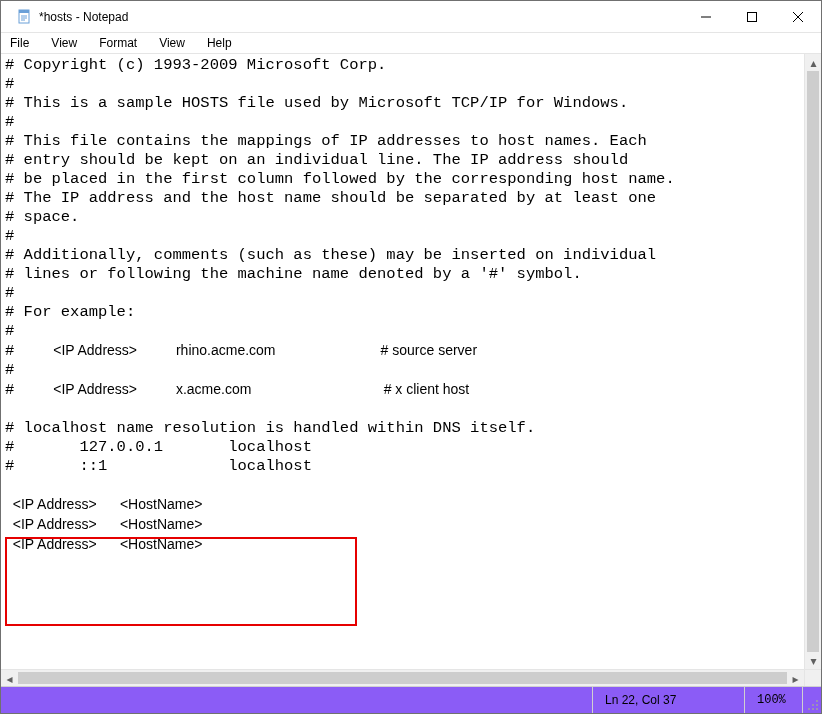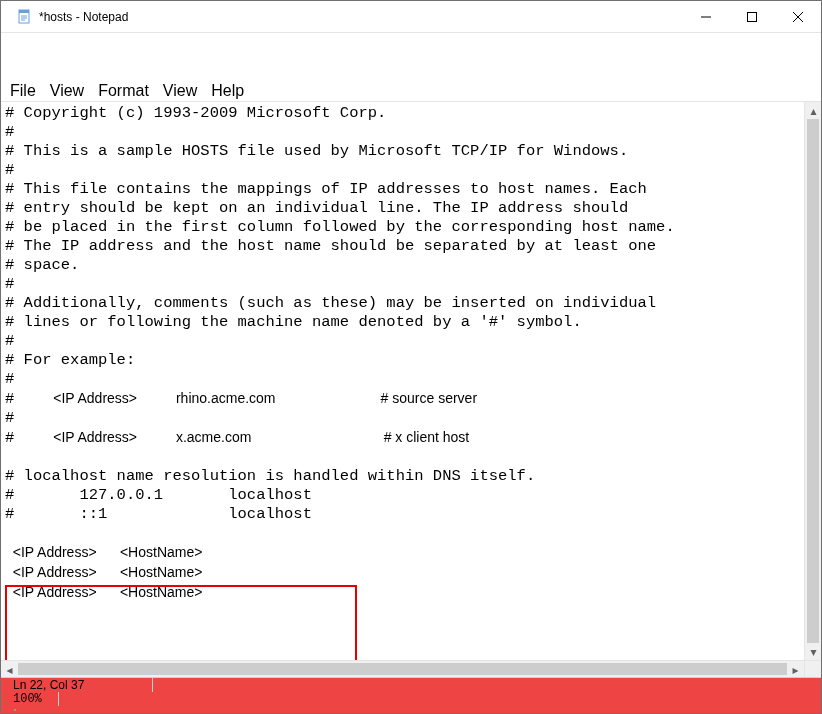--- a/index.html
+++ b/index.html
@@ -44,24 +44,23 @@
       align-items: center;
       justify-content: center;
       cursor: default;
     }
     .win-btn svg { width: 10px; height: 10px; }
     .menubar {
       height: 20px;
       display: flex;
       align-items: center;
       padding: 0 2px;
-      gap: 0;
-      font-size: 16px;
-      color: #000;
-      margin-top: 48px;
+      gap: 8px;
+      font-size: 12px;
+      color: #000;
     }
     .menu-item {
       padding: 1px 7px;
       cursor: default;
     }
     .editor-area {
       flex: 1;
       position: relative;
       overflow: hidden;
       border-top: 1px solid #e5e5e5;
@@ -128,28 +127,27 @@
     .hscroll .arrow.right { right: 0; }
     .hscroll .track { position: absolute; left: 17px; right: 17px; top: 0; bottom: 0; }
     .hscroll .thumb { position: absolute; top: 2px; bottom: 2px; left: 0; width: 100%; background: #cdcdcd; }
     .corner {
       position: absolute; right: 0; bottom: 0; width: 17px; height: 17px;
       background: #f0f0f0;
       border-left: 1px solid #e5e5e5;
       border-top: 1px solid #e5e5e5;
     }
     .statusbar {
-      height: 36px;
-      background: #ef4444;
+      height: 27px;
+      background: #8b5cf6;
       border-top: 1px solid #d0d0d0;
       display: flex;
       align-items: stretch;
       font-size: 12px;
       color: #000;
-      flex-direction: column;
     }
     .status-spacer { flex: 1; border-right: 1px solid #d0d0d0; }
     .status-cell {
       padding: 0 12px;
       display: flex;
       align-items: center;
       border-right: 1px solid #d0d0d0;
       white-space: nowrap;
     }
     .status-cell.pos { width: 152px; }

